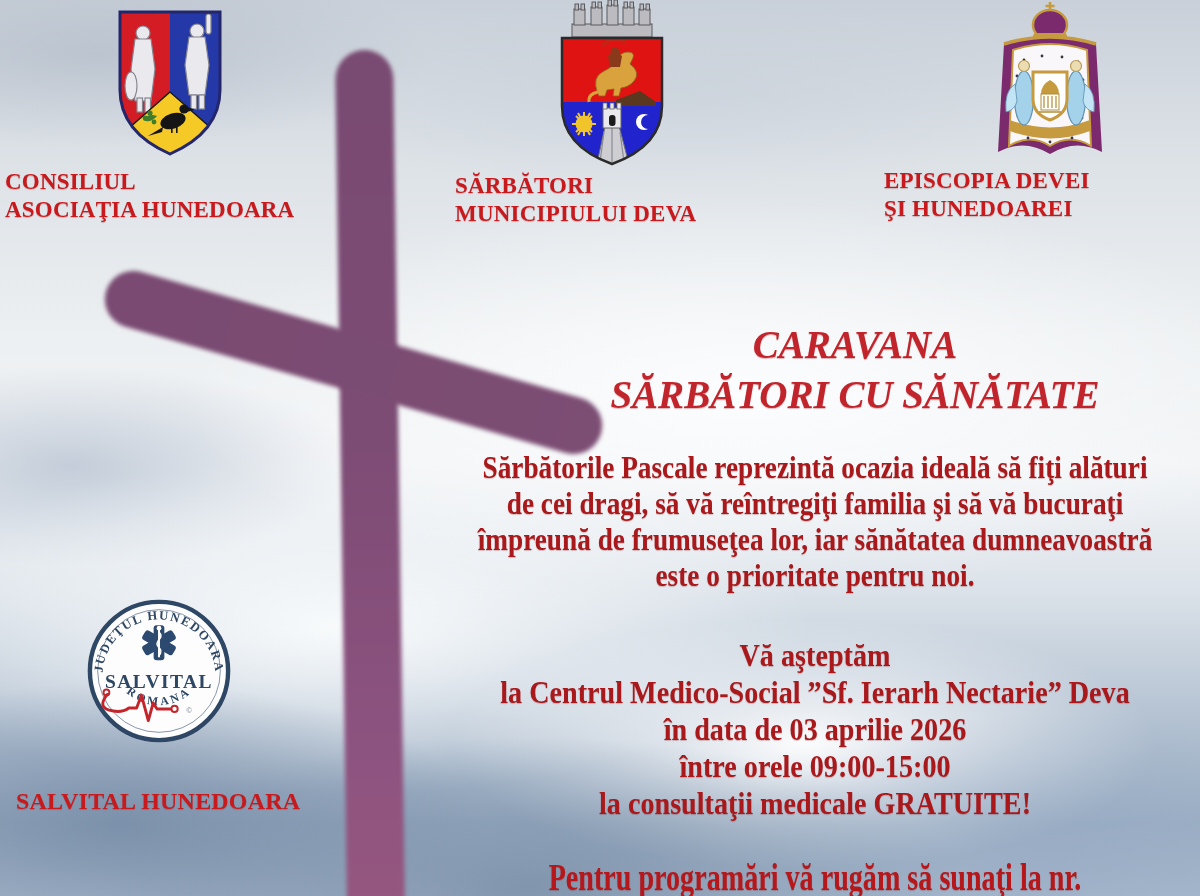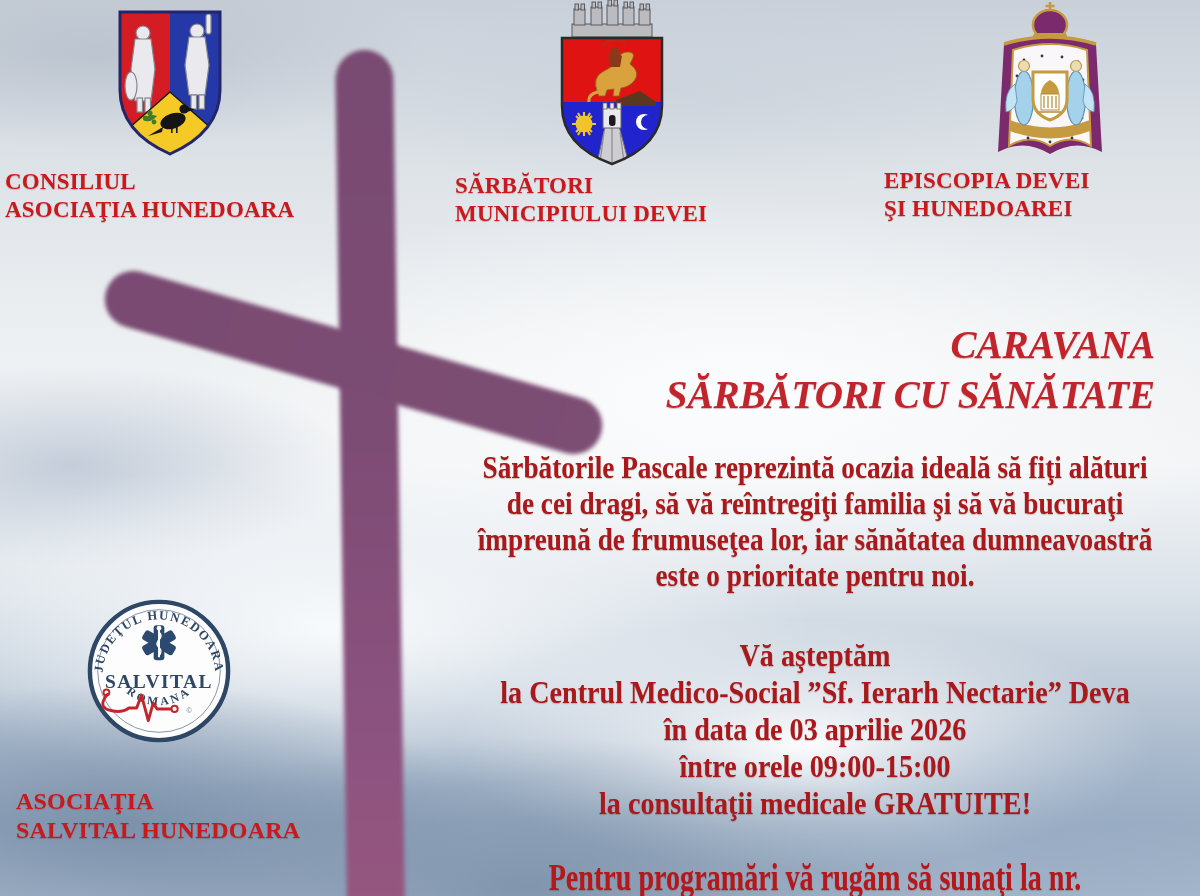--- a/index.html
+++ b/index.html
@@ -20,21 +20,21 @@
       linear-gradient(180deg,#c9d0d9 0%,#dde2e7 18%,#edf0f2 38%,#f2f4f6 52%,#dbe2e9 66%,#b4c2d2 80%,#9cafc4 92%,#a9bacd 100%);
   }
   .cross-v{position:absolute;left:335px;top:50px;width:58px;height:870px;
     background:linear-gradient(180deg,#794a72 0%,#7d4c75 45%,#8d5380 80%,#96577f 100%);
     border-radius:30px 30px 0 0;transform:rotate(-0.8deg);transform-origin:50% 0;filter:blur(2.2px);}
   .cross-h{position:absolute;left:96px;top:334px;width:515px;height:57px;
     background:linear-gradient(90deg,#7a4a72,#7d4e74);border-radius:30px;
     transform:rotate(16deg);filter:blur(2.2px);}
   .redlabel{position:absolute;text-align:left;font-weight:bold;color:#c8191d;
     font-size:23px;line-height:28px;letter-spacing:.2px;text-shadow:0 1px 1px rgba(130,20,25,.25);}
-  .title{position:absolute;left:555px;top:320px;width:600px;text-align:right;
+  .title{position:absolute;left:555px;top:320px;width:600px;text-align:center;
     font-style:italic;font-weight:bold;font-size:39px;line-height:50px;color:#c2242b;
     text-shadow:0 1px 1px rgba(140,20,30,.3);}
   .intro{position:absolute;left:420px;top:450px;width:790px;text-align:center;
     font-weight:bold;font-size:31px;line-height:36px;color:#a9191c;
     transform:scaleX(.88);transform-origin:50% 0;text-shadow:0 1px 1px rgba(120,15,20,.25);}
   .details{position:absolute;left:420px;top:637px;width:790px;text-align:center;
     font-weight:bold;font-size:32px;line-height:37px;color:#a9191c;
     transform:scaleX(.88);transform-origin:50% 0;text-shadow:0 1px 1px rgba(120,15,20,.25);}
   .footer{position:absolute;left:420px;top:856px;width:790px;text-align:center;
     font-weight:bold;font-size:37px;color:#b5171b;transform:scaleX(.76);transform-origin:50% 0;
@@ -143,21 +143,21 @@
       <rect x="49" y="108" width="18" height="20" fill="#e9e9ee" stroke="#666" stroke-width="1"></rect>
       <rect x="49" y="103" width="4" height="6" fill="#e9e9ee" stroke="#666" stroke-width="0.8"></rect>
       <rect x="56" y="103" width="4" height="6" fill="#e9e9ee" stroke="#666" stroke-width="0.8"></rect>
       <rect x="63" y="103" width="4" height="6" fill="#e9e9ee" stroke="#666" stroke-width="0.8"></rect>
       <rect x="55" y="115" width="6.5" height="11" rx="3" fill="#1c1c1c"></rect>
     </g>
     <path d="M8,38 H108 V106 Q108,146 58,164 Q8,146 8,106 Z" fill="none" stroke="#2a2a2a" stroke-width="2.5"></path>
   </svg>
   <div class="redlabel" style="left:455px;top:172px;width:306px">
     <div>SĂRBĂTORI</div>
-    <div>MUNICIPIULUI DEVEI</div>
+    <div>MUNICIPIULUI DEVA</div>
   </div>
 
   <svg class="logo" style="left:984px;top:0" width="132" height="168" viewBox="0 0 132 168">
     <path d="M66,2 v9 M61.5,6 h9" stroke="#c69a3e" stroke-width="2.5" fill="none"></path>
     <ellipse cx="66" cy="25" rx="17" ry="15" fill="#7b2a6d" stroke="#c69a3e" stroke-width="2.5"></ellipse>
     <rect x="49" y="33" width="34" height="7" rx="3.5" fill="#c69a3e"></rect>
     <path d="M20,44 Q66,30 112,44 L118,152 Q92,138 66,154 Q40,138 14,152 Z" fill="#7b2a6d"></path>
     <path d="M29,50 Q66,38 103,50 L107,146 Q86,133 66,146 Q46,133 25,146 Z" fill="#faf7fa" stroke="#c69a3e" stroke-width="2"></path>
     <path d="M20,44 Q66,30 112,44" stroke="#c69a3e" stroke-width="3.5" fill="none"></path>
     <g fill="#3a3440">
@@ -224,21 +224,20 @@
     </g>
     <text x="75" y="92" text-anchor="middle" font-size="20" font-weight="bold" fill="#2e4765" letter-spacing="1.5">SALVITAL</text>
     <g>
       <circle cx="21" cy="97" r="3" fill="none" stroke="#c3252b" stroke-width="2"></circle>
       <path d="M22,99 q-10,12 1,16 q13,4 21,-2 h8 l5,-13 7,26 5,-18 4,6 h14" fill="none" stroke="#c3252b" stroke-width="3" stroke-linecap="round" stroke-linejoin="round"></path>
       <circle cx="91" cy="114" r="3.2" fill="none" stroke="#c3252b" stroke-width="2"></circle>
     </g>
     <text x="103" y="118" font-size="8" fill="#6a7685">©</text>
   </svg>
   <div class="redlabel" style="left:16px;top:787px;width:330px;font-size:24px;line-height:29px">
-    <div>ASOCIAŢIA</div>
     <div>SALVITAL HUNEDOARA</div>
   </div>
 
   <div class="title">
     <div>CARAVANA</div>
     <div>SĂRBĂTORI CU SĂNĂTATE</div>
   </div>
 
   <div class="intro">
     <div>Sărbătorile Pascale reprezintă ocazia ideală să fiţi alături</div>

